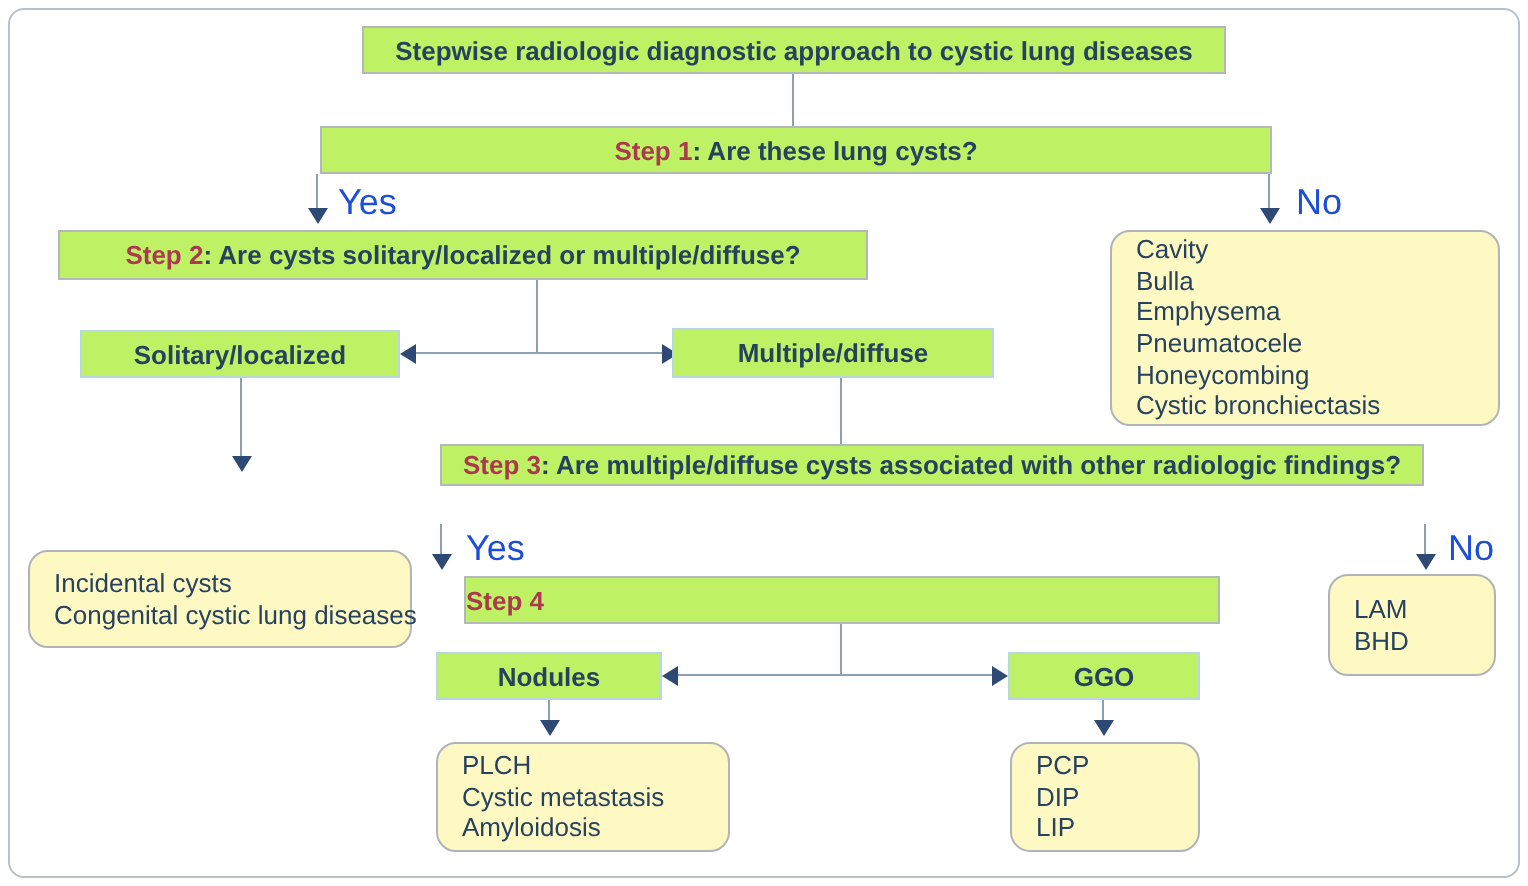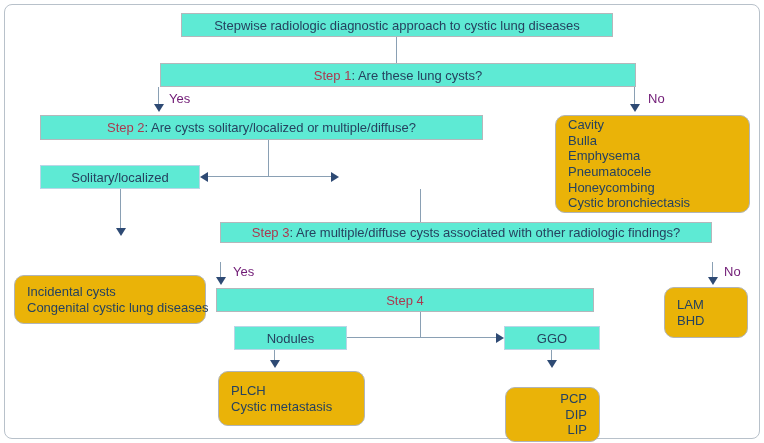--- a/index.html
+++ b/index.html
@@ -7,27 +7,27 @@
     position:relative;width:764px;height:443px;background:#ffffff;overflow:hidden;
     font-family:"Liberation Sans","DejaVu Sans",sans-serif;
     font-stretch:condensed;
     font-size:13px;color:#26425f;
   }
   .frame{
     position:absolute;left:4px;top:4px;width:754px;height:433px;
     border:1.5px solid #b8c1ca;border-radius:8px;
   }
   .box{
-    position:absolute;background:#5eead4;border:1px solid #b4b7bb;
+    position:absolute;background:#bef264;border:1px solid #b4b7bb;
     display:flex;align-items:center;justify-content:center;
-    white-space:nowrap;box-sizing:border-box;
+    white-space:nowrap;box-sizing:border-box;font-weight:bold;
   }
   .qbox{border-color:#b9d6e6;justify-content:center;}
   .list{
-    position:absolute;background:#eab308;border:1px solid #b0b4b9;border-radius:10px;
+    position:absolute;background:#fef9c3;border:1px solid #b0b4b9;border-radius:10px;
     display:flex;flex-direction:column;justify-content:center;
     padding:3px 12px;box-sizing:border-box;
   }
   .list > div{line-height:15.6px;white-space:nowrap;}
   .red{color:#ab3950;}
   .vline{position:absolute;width:1px;background:#8aa0b4;}
   .hline{position:absolute;height:1px;background:#8aa0b4;}
   .arr-down{
     position:absolute;width:0;height:0;
     border-left:5px solid transparent;border-right:5px solid transparent;
@@ -36,21 +36,21 @@
   .arr-left{
     position:absolute;width:0;height:0;
     border-top:5px solid transparent;border-bottom:5px solid transparent;
     border-right:8px solid #2e4a74;
   }
   .arr-right{
     position:absolute;width:0;height:0;
     border-top:5px solid transparent;border-bottom:5px solid transparent;
     border-left:8px solid #2e4a74;
   }
-  .edge{position:absolute;color:#701a75;font-size:13px;}
+  .edge{position:absolute;color:#1d4ed8;font-size:18px;}
 </style>
 </head>
 <body>
 
 <div id="stage">
   <div class="frame"></div>
 
   <div class="box" style="left:181px;top:13px;width:432px;height:24px;">
     <span>Stepwise radiologic diagnostic approach to cystic lung diseases</span>
   </div>
@@ -63,41 +63,44 @@
   </div>
 
   <div class="vline" style="left:158px;top:87px;height:18px;"></div>
   <div class="arr-down" style="left:154px;top:104px;"></div>
   <span class="edge" style="left:169px;top:91px;">Yes</span>
 
   <div class="vline" style="left:634px;top:87px;height:18px;"></div>
   <div class="arr-down" style="left:630px;top:104px;"></div>
   <span class="edge" style="left:648px;top:91px;">No</span>
 
-  <div class="box" style="left:40px;top:115px;width:443px;height:25px;">
+  <div class="box" style="left:29px;top:115px;width:405px;height:25px;">
     <span class="red">Step 2</span>
       <span>: Are cysts solitary/localized or multiple/diffuse?</span>
   </div>
 
   <div class="list" style="left:555px;top:115px;width:195px;height:98px;">
       <div>Cavity</div>
       <div>Bulla</div>
       <div>Emphysema</div>
       <div>Pneumatocele</div>
       <div>Honeycombing</div>
       <div>Cystic bronchiectasis</div>
     </div>
 
   <div class="vline" style="left:268px;top:140px;height:37px;"></div>
   <div class="hline" style="left:208px;top:176px;width:123px;"></div>
   <div class="arr-left" style="left:200px;top:172px;"></div>
   <div class="arr-right" style="left:331px;top:172px;"></div>
 
   <div class="box qbox" style="left:40px;top:165px;width:160px;height:24px;">
     <span>Solitary/localized</span>
+  </div>
+  <div class="box qbox" style="left:336px;top:164px;width:161px;height:25px;">
+    <span>Multiple/diffuse</span>
   </div>
 
   <div class="vline" style="left:120px;top:189px;height:40px;"></div>
   <div class="arr-down" style="left:116px;top:228px;"></div>
   <div class="list" style="left:14px;top:243px;width:192px;height:49px;margin-top:32px;">
       <div>Incidental cysts</div>
       <div>Congenital cystic lung diseases</div>
     </div>
 
   <div class="vline" style="left:420px;top:189px;height:36px;"></div>
@@ -114,43 +117,44 @@
 
   <div class="vline" style="left:712px;top:262px;height:16px;"></div>
   <div class="arr-down" style="left:708px;top:277px;"></div>
   <span class="edge" style="left:724px;top:264px;">No</span>
 
   <div class="list" style="left:664px;top:287px;width:84px;height:51px;">
       <div>LAM</div>
       <div>BHD</div>
     </div>
 
-  <div class="box" style="left:216px;top:288px;width:378px;height:24px;">
+  <div class="box" style="left:232px;top:288px;width:378px;height:24px;justify-content:space-between;">
     <span class="red">Step 4</span>
   </div>
 
   <div class="vline" style="left:420px;top:312px;height:26px;"></div>
   <div class="hline" style="left:339px;top:337px;width:157px;"></div>
   <div class="arr-left" style="left:331px;top:333px;"></div>
   <div class="arr-right" style="left:496px;top:333px;"></div>
 
-  <div class="box qbox" style="left:218px;top:326px;width:113px;height:24px;margin-left:16px;">
+  <div class="box qbox" style="left:218px;top:326px;width:113px;height:24px;">
     <span>Nodules</span>
   </div>
   <div class="box qbox" style="left:504px;top:326px;width:96px;height:24px;">
     <span>GGO</span>
   </div>
 
   <div class="vline" style="left:274px;top:350px;height:11px;"></div>
   <div class="arr-down" style="left:270px;top:360px;"></div>
   <div class="list" style="left:218px;top:371px;width:147px;height:55px;">
       <div>PLCH</div>
       <div>Cystic metastasis</div>
+      <div>Amyloidosis</div>
     </div>
 
   <div class="vline" style="left:551px;top:350px;height:11px;"></div>
   <div class="arr-down" style="left:547px;top:360px;"></div>
-  <div class="list" style="left:505px;top:387px;width:95px;height:55px;align-items:flex-end;">
+  <div class="list" style="left:505px;top:371px;width:95px;height:55px;">
       <div>PCP</div>
       <div>DIP</div>
       <div>LIP</div>
     </div>
 </div>
 
 </body></html>

